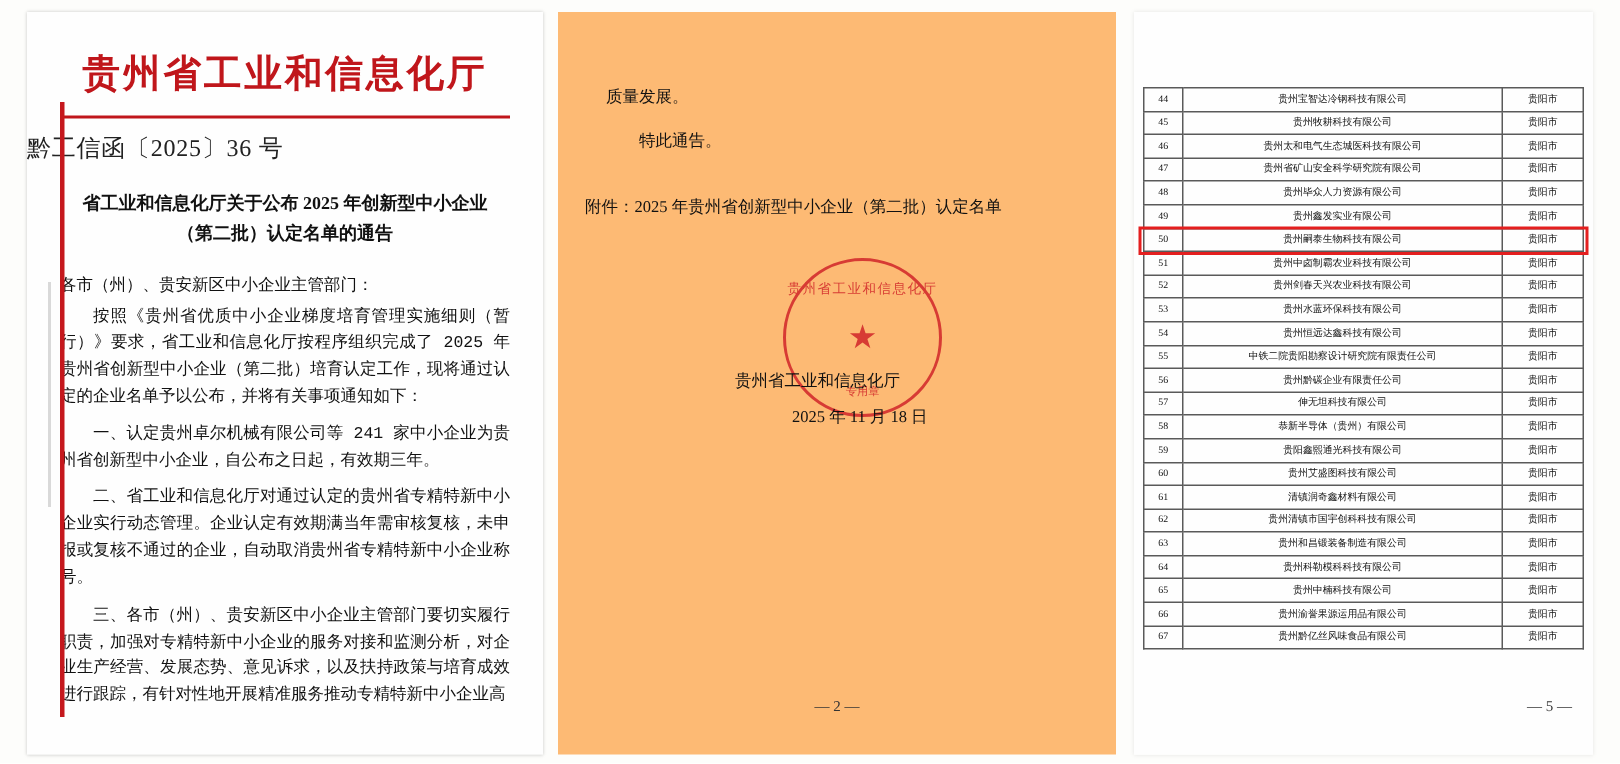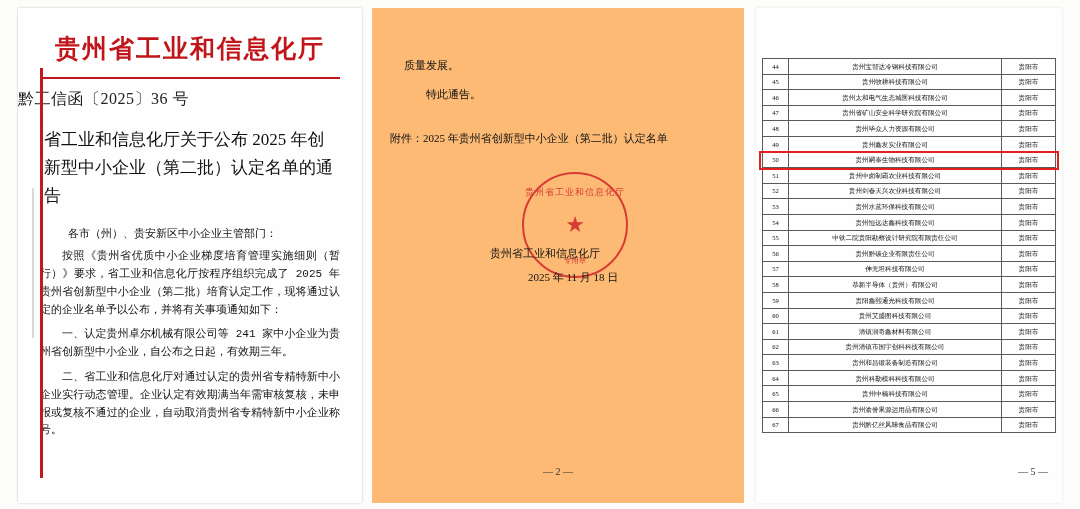--- a/index.html
+++ b/index.html
@@ -40,32 +40,31 @@
     margin: 12px auto 0 auto;
   }
   .doc-number {
     text-align: left;
     font-size: 16px;
     color: #222;
     margin-top: 10px;
     letter-spacing: 0.5px;
   }
   .doc-title {
-    text-align: left;
-    font-weight: normal;
-    font-size: 17px;
+    text-align: center;
+    font-weight: bold;
+    font-size: 12px;
     line-height: 1.65;
     color: #111;
     margin: 16px 26px 0 26px;
   }
   .doc-salute {
     font-size: 11px;
     color: #111;
     margin: 16px 22px 0 22px;
-    padding-left: 28px;
   }
   .doc-para {
     font-size: 11px;
     color: #111;
     line-height: 1.62;
     margin: 7px 22px 0 22px;
     text-align: justify;
     text-indent: 22px;
     font-family: Liberation Mono, monospace;
   }
@@ -223,20 +222,21 @@
 
     <div class="doc-header">贵州省工业和信息化厅</div>
     <div class="doc-rule"></div>
     <div class="doc-number">黔工信函〔2025〕36 号</div>
     <div class="doc-title">省工业和信息化厅关于公布 2025 年创新型中小企业（第二批）认定名单的通告</div>
     <div class="doc-salute">各市（州）、贵安新区中小企业主管部门：</div>
 
     <div class="doc-para">按照《贵州省优质中小企业梯度培育管理实施细则（暂行）》要求，省工业和信息化厅按程序组织完成了 2025 年贵州省创新型中小企业（第二批）培育认定工作，现将通过认定的企业名单予以公布，并将有关事项通知如下：</div>
     <div class="doc-para">一、认定贵州卓尔机械有限公司等 241 家中小企业为贵州省创新型中小企业，自公布之日起，有效期三年。</div>
     <div class="doc-para">二、省工业和信息化厅对通过认定的贵州省专精特新中小企业实行动态管理。企业认定有效期满当年需审核复核，未申报或复核不通过的企业，自动取消贵州省专精特新中小企业称号。</div>
+    <div class="doc-para">三、各市（州）、贵安新区中小企业主管部门要切实履行职责，加强对专精特新中小企业的服务对接和监测分析，对企业生产经营、发展态势、意见诉求，以及扶持政策与培育成效进行跟踪，有针对性地开展精准服务推动专精特新中小企业高</div>
   </div>
 
   <div class="col2">
     <div class="c2-line" style="margin-top:48px;">质量发展。</div>
     <div class="c2-line c2-indent" style="margin-top:10px;">特此通告。</div>
     <div class="c2-attach">附件：2025 年贵州省创新型中小企业（第二批）认定名单</div>
 
     <div class="seal-wrap">
       <div class="seal">
         <div class="seal-text-top">贵州省工业和信息化厅</div>

